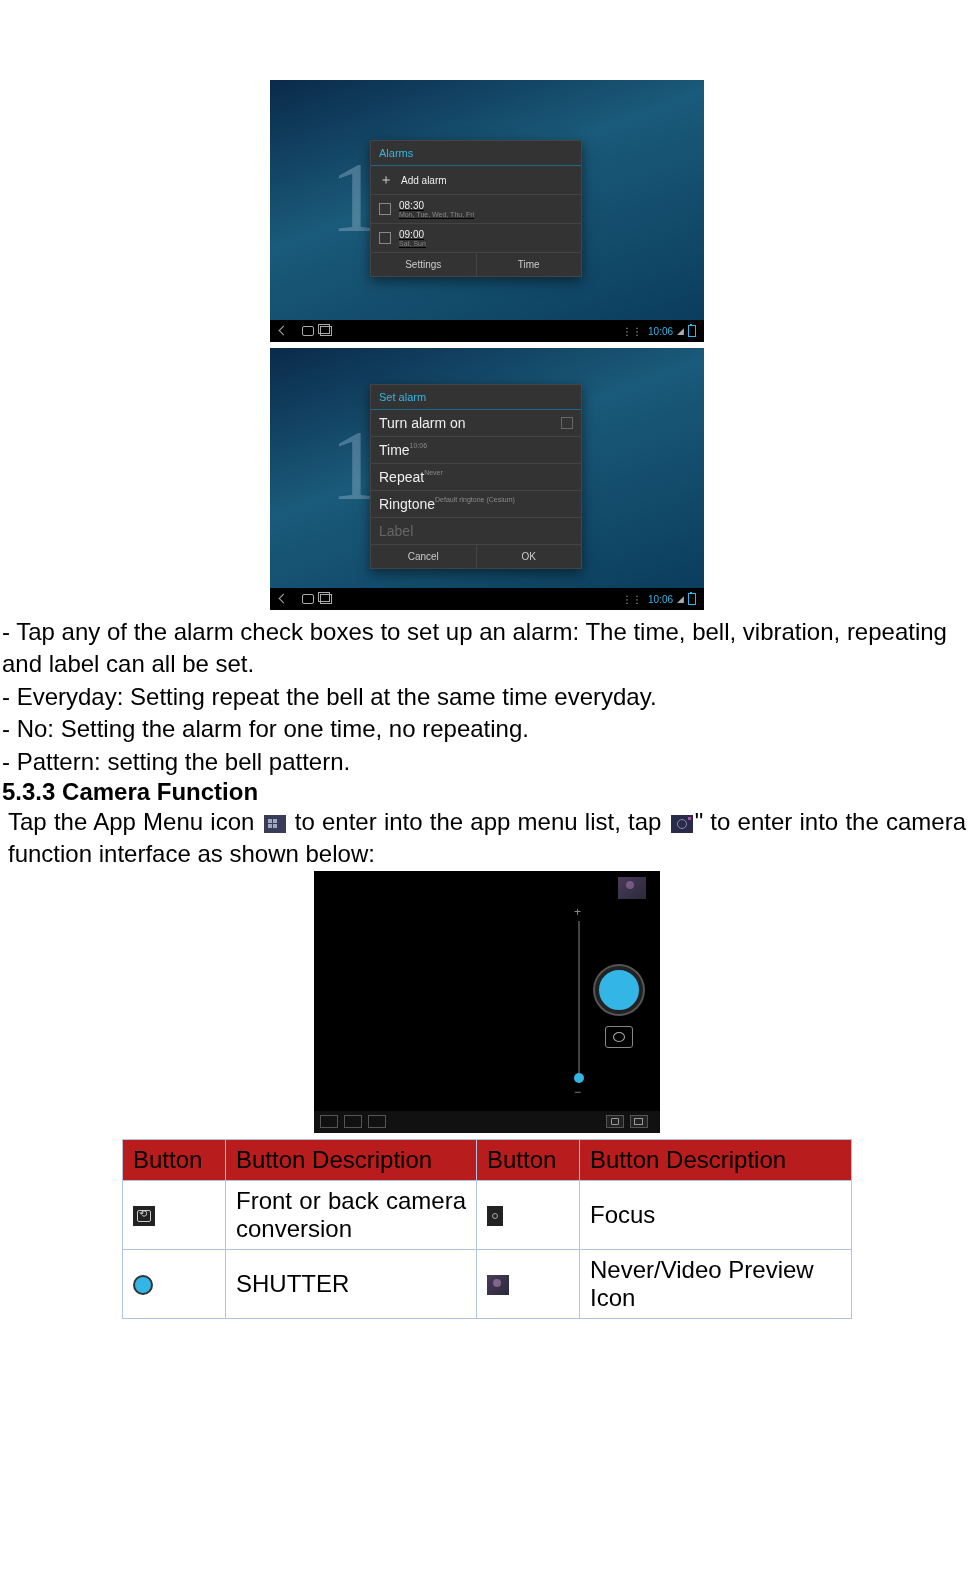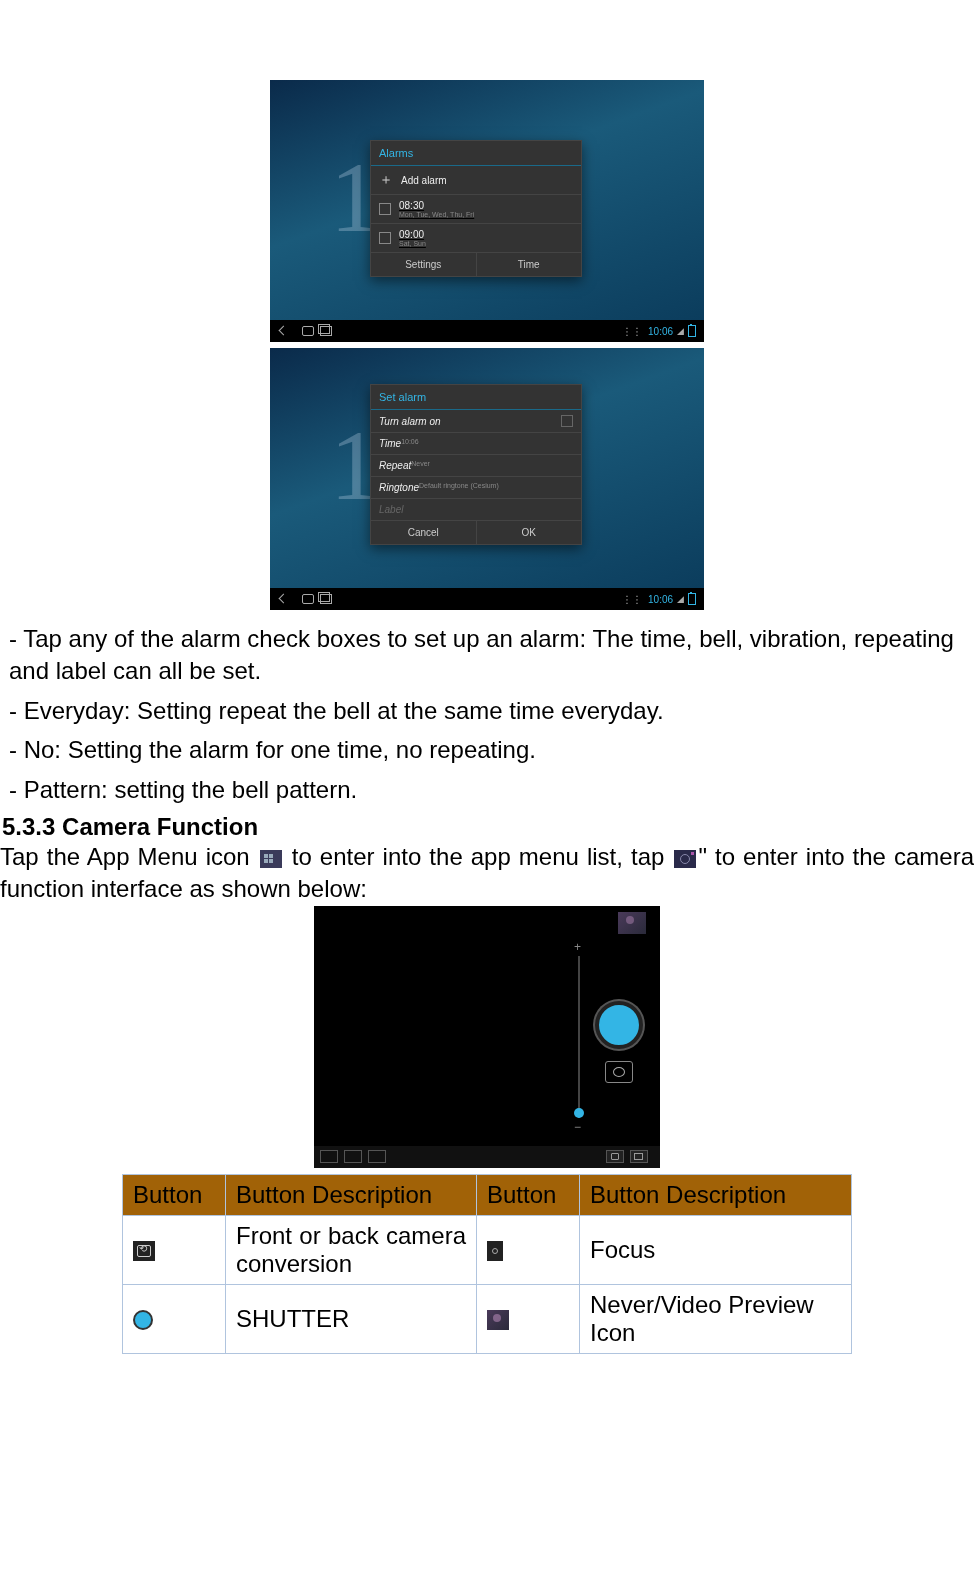--- a/index.html
+++ b/index.html
@@ -27,27 +27,27 @@
     .nav-icon.recent { border:1.5px solid #aaa; width:10px; height:8px; position:relative; }
     .nav-icon.recent::before { content:""; position:absolute; left:-3px; top:-3px; width:10px; height:8px; border:1.5px solid #aaa; }
     .navbar .spacer { flex:1; }
     .navbar .time { color:#33b5e5; font-size:10px; margin-right:4px; }
     .navbar .wifi { color:#aaa; font-size:9px; }
     .navbar .batt { width:6px; height:10px; border:1px solid #33b5e5; margin-left:4px; position:relative; }
     .navbar .batt::before { content:""; position:absolute; top:-2px; left:1px; width:2px; height:1px; background:#33b5e5; }
     .navbar .dots { color:#aaa; font-size:10px; margin-right:6px; }
     .set-row { border-bottom:1px solid #444; padding:5px 8px; text-align:left; display:flex; align-items:center; justify-content:space-between; }
     .set-row .col { display:flex; }
-    .set-row .k { color:#eee; font-size:10px;font-style:italic; }
+    .set-row .k { color:#eee; font-size:14px; }
     .set-row .v { color:#888; font-size:7px; }
     .set-row.dim .k { color:#666; }
     .set-row .sq { width:10px; height:10px; border:1px solid #666; }
-    .body-text p { margin:7px; line-height:1.35; padding:0 2px; }
+    .body-text p { margin:0; line-height:1.35; padding:0 2px; }
     .section-heading { font-weight:bold; font-size:24px; padding:0 2px; }
-    .inline-para { padding:0 0; line-height:1.35; text-align:justify; }
+    .inline-para { padding:0 8px; line-height:1.35; text-align:justify; }
     .inline-icon { display:inline-block; vertical-align:middle; width:22px; height:18px; background:#3a3a5a; position:relative; margin:0 2px; }
     .inline-icon.menu::before { content:""; position:absolute; top:4px; left:4px; width:4px; height:4px; background:#9ab; box-shadow:5px 0 #9ab,0 5px #9ab,5px 5px #9ab; }
     .inline-icon.cam { background:#2a2a4a; }
     .inline-icon.cam::before { content:""; position:absolute; top:4px; left:6px; width:8px; height:8px; border-radius:50%; border:1px solid #88a; }
     .inline-icon.cam::after { content:""; position:absolute; top:2px; right:2px; width:3px; height:3px; background:#a5a; }
     .camera-shot { display:inline-block; width:346px; height:262px; background:#000; position:relative; }
     .cam-nav { position:absolute; bottom:0; left:0; right:0; height:22px; background:#111; display:flex; align-items:center; padding:0 6px; }
     .cam-nav .ci { width:16px; height:11px; border:1px solid #555; margin-right:6px; }
     .cam-nav .sp { flex:1; }
     .cam-nav .ci.cam2 { background:#222; position:relative; }
@@ -59,21 +59,21 @@
     .cam-thumb::after{ content:""; position:absolute; top:4px; left:8px; width:8px; height:8px; background:rgba(200,150,200,0.4); border-radius:50%; }
     .shutter { width:40px; height:40px; border-radius:50%; background:#33b5e5; border:4px solid #222; box-shadow:0 0 0 2px #555; }
     .switch-cam { width:26px; height:20px; border:1px solid #888; border-radius:3px; position:relative; }
     .switch-cam::before { content:""; position:absolute; top:5px; left:7px; width:10px; height:8px; border:1px solid #aaa; border-radius:50%; }
     .cam-slider { position:absolute; right:80px; top:50px; bottom:50px; width:2px; background:#444; }
     .cam-slider::before { content:"+"; color:#888; font-size:12px; position:absolute; top:-16px; left:-4px; }
     .cam-slider::after { content:"−"; color:#888; font-size:12px; position:absolute; bottom:-16px; left:-4px; }
     .cam-slider .dot{ position:absolute; bottom:0; left:-4px; width:10px; height:10px; border-radius:50%; background:#33b5e5; }
     table.btable { border-collapse:collapse; margin:0 auto; width:730px; }
     table.btable td,table.btable th { border:1px solid #b0c4de; padding:6px 10px; text-align:left; font-size:24px; vertical-align:middle; }
-    table.btable th { background:#a16207; font-weight:normal; }
+    table.btable th { background:#b91c1c; font-weight:normal; }
     table.btable th:nth-child(1),table.btable td:nth-child(1){ width:82px; }
     table.btable th:nth-child(2),table.btable td:nth-child(2){ width:230px; text-align:justify;}
     table.btable th:nth-child(3),table.btable td:nth-child(3){ width:82px; }
     .ticon { display:inline-block; width:22px; height:20px; vertical-align:middle; }
     .ticon.video { background:#666; position:relative; }
     .ticon.video::before{ content:""; position:absolute; top:4px; left:3px; width:10px; height:10px; border:1px solid #ccc; }
     .ticon.photo { background:#444; border-radius:50%; width:16px; height:16px; border:2px solid #666; }
     .ticon.switch { background:#222; position:relative; }
     .ticon.switch::before{ content:""; position:absolute; top:4px; left:4px; width:12px; height:10px; border:1px solid #ccc; border-radius:2px; }
     .ticon.switch::after{ content:"⟲"; color:#ccc; font-size:10px; position:absolute; top:2px; left:6px; }

